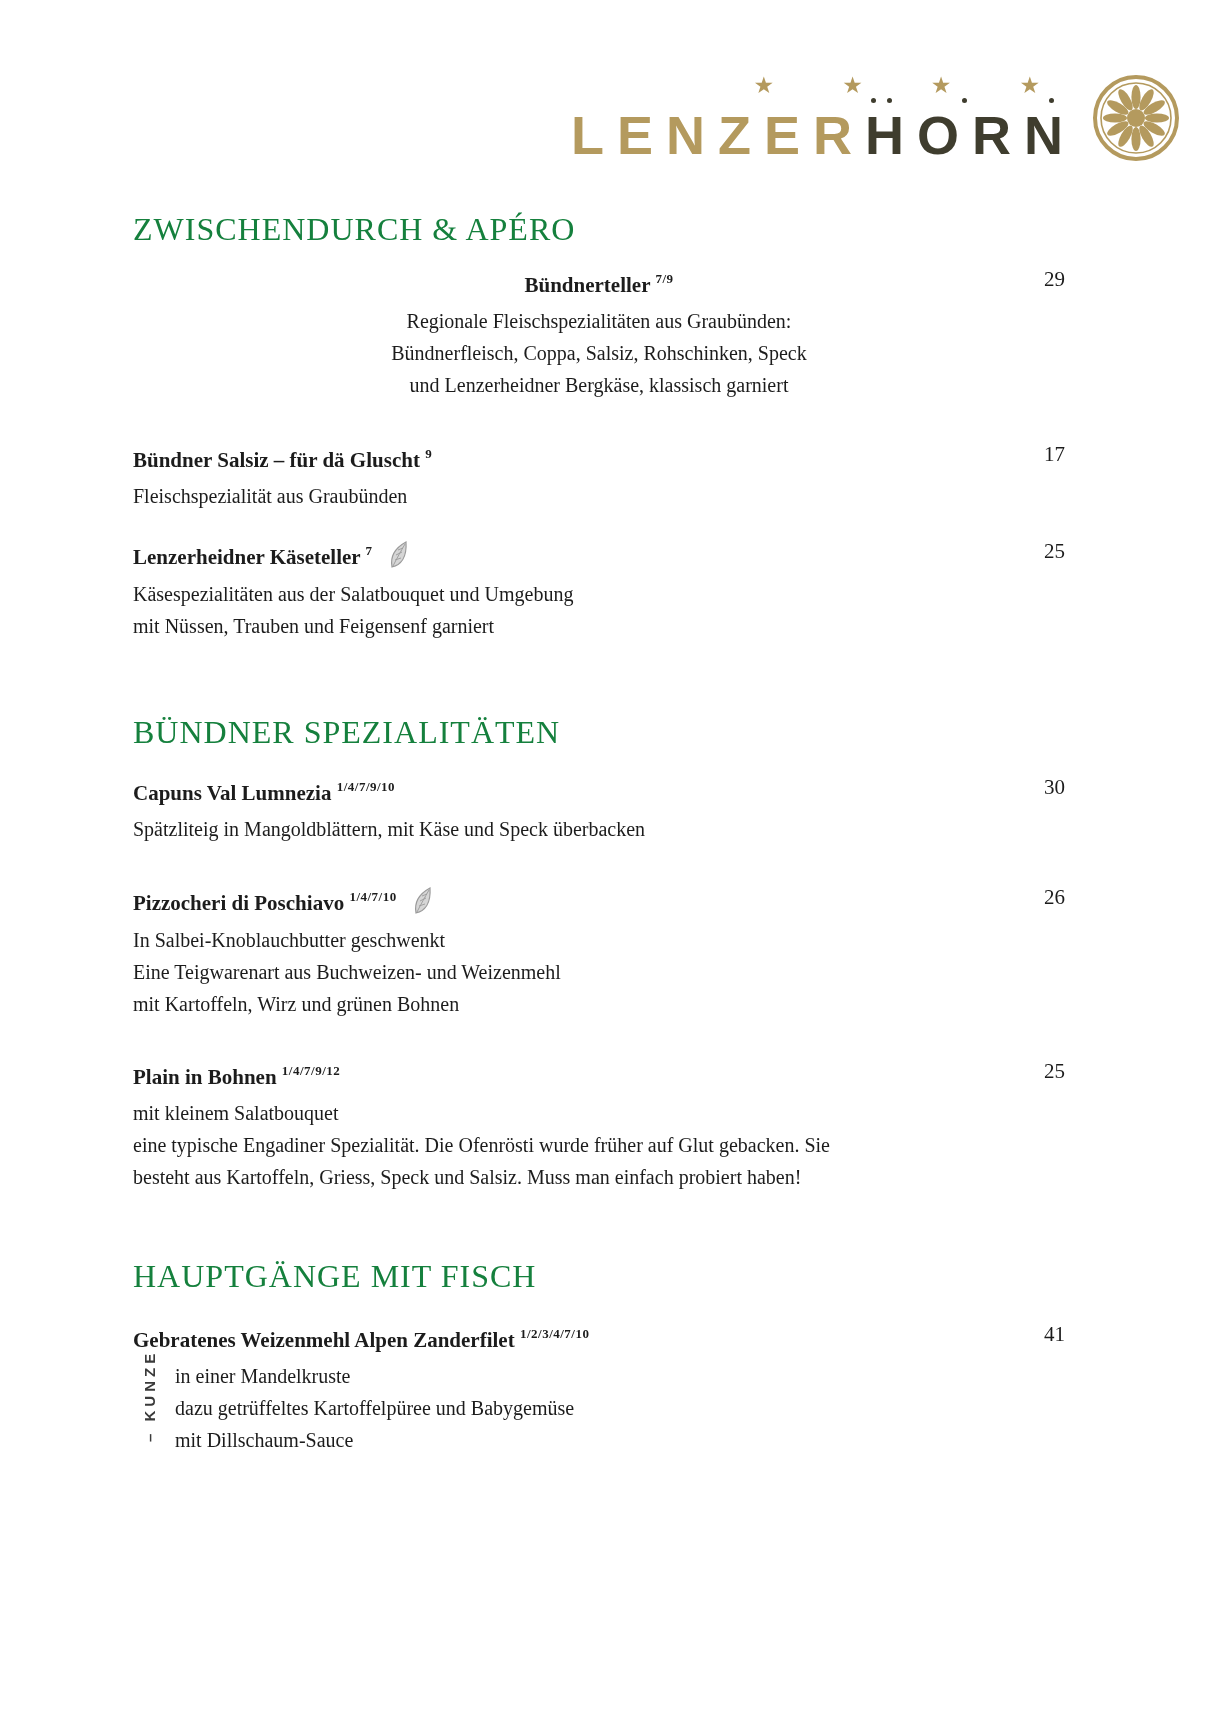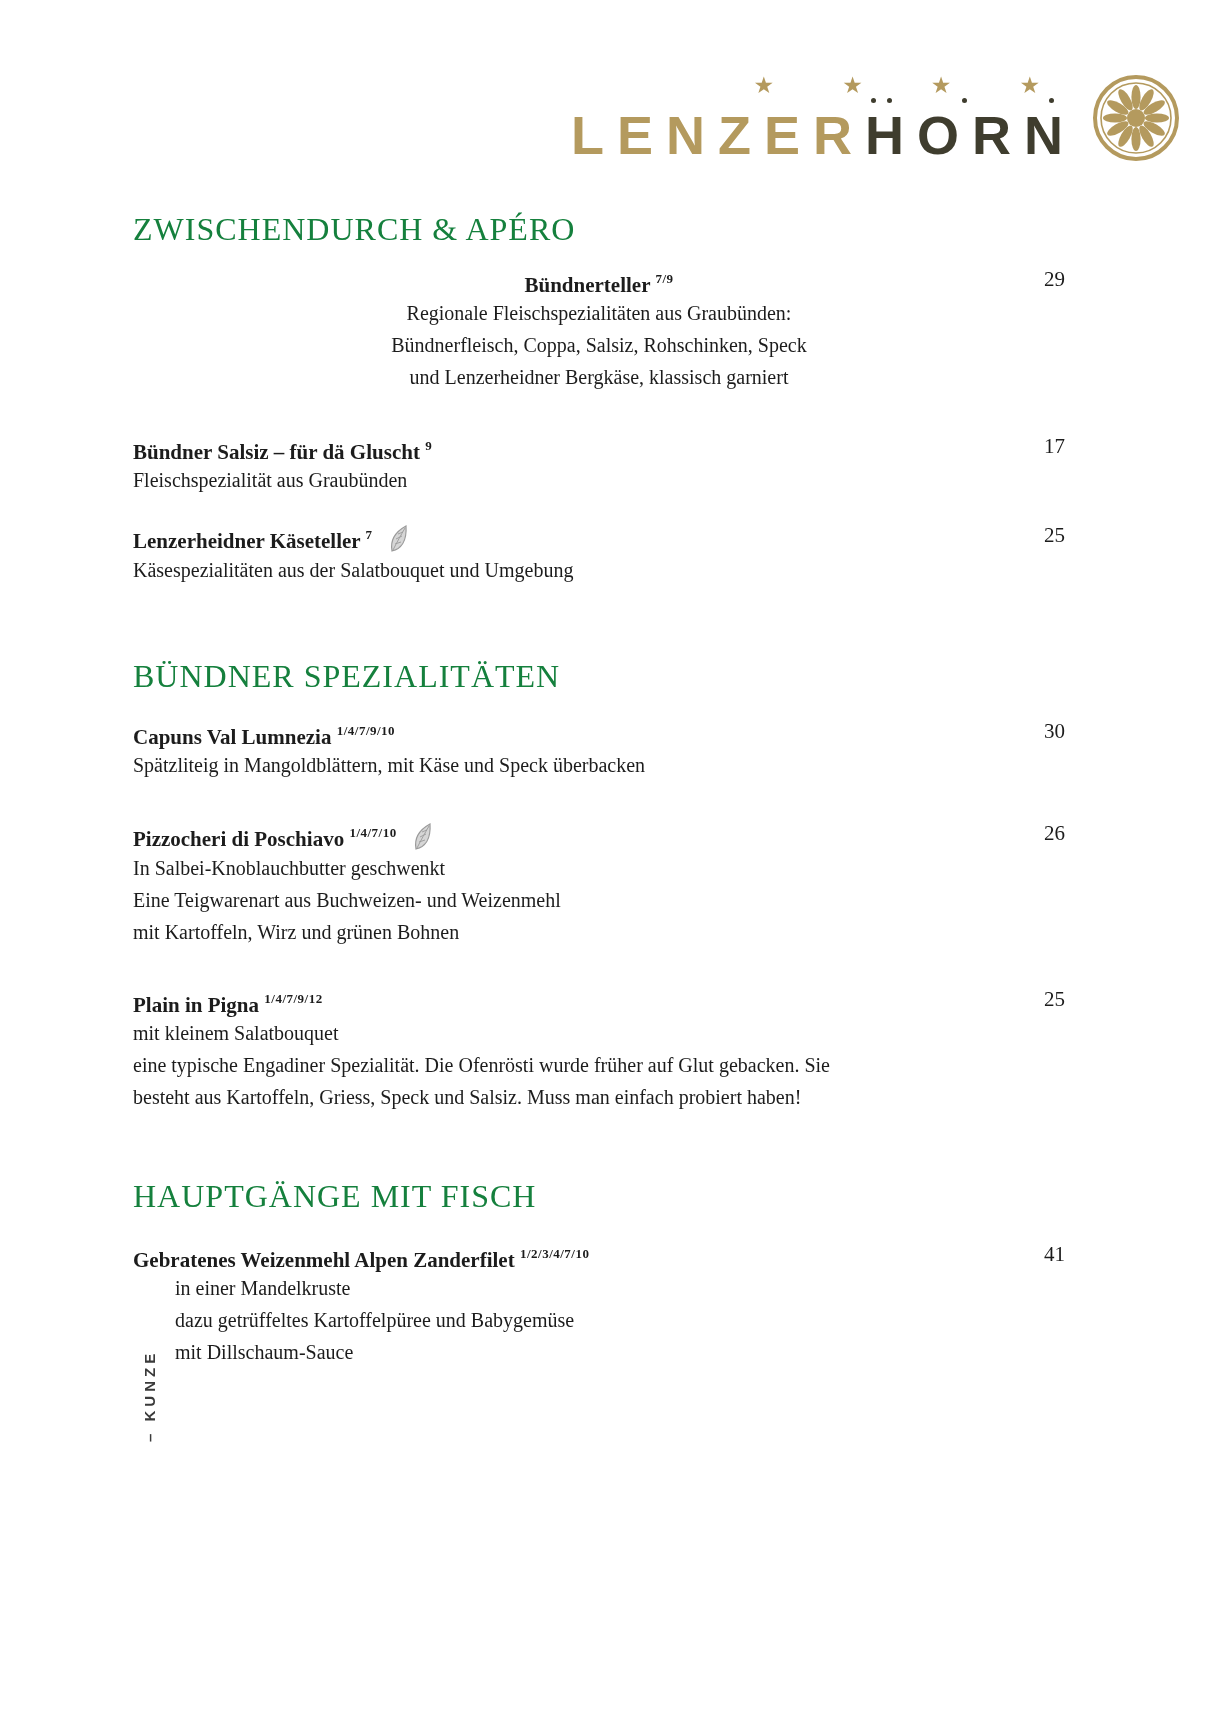--- a/index.html
+++ b/index.html
@@ -33,21 +33,21 @@
     letter-spacing:1px;
   }
   .item { position:relative; }
   .item-name { font-size:21px; line-height:24px; font-weight:700; }
   .allergens { font-size:13px; font-weight:700; vertical-align:9px; letter-spacing:0.5px; }
   .price { position:absolute; right:0; top:0; font-size:21px; font-weight:400; }
   .desc p { font-size:20px; line-height:32px; font-weight:400; }
   .mt21{margin-top:21px;text-align:center;} .mt41{margin-top:41px;} .mt27{margin-top:27px;}
   .mt73{margin-top:73px;} .mt26{margin-top:26px;} .mt40{margin-top:40px;}
   .mt39{margin-top:39px;} .mt66{margin-top:66px;} .mt29{margin-top:29px;}
-  .dmt{font-family:Liberation Serif, serif;}
+  .dmt{margin-top:8px;font-family:Liberation Serif, serif;}
   .desc-indent { padding-left:42px; }
 
   .leaf { display:inline-block; width:24px; height:30px; margin-left:14px;
     vertical-align:-6px; }
 
   
   .side-mark {
     position:absolute; left:141px; top:1442px;
     transform:rotate(-90deg); transform-origin:left top;
     font-family:"Liberation Sans", sans-serif; font-size:15px; font-weight:700;
@@ -111,20 +111,21 @@
     </div>
 
     <div class="item mt27">
       <div class="item-name"><span>Lenzerheidner Käseteller</span> <span class="allergens">7</span><svg class="leaf" viewBox="0 0 24 30">
             <path d="M19 2 C8 8 3 16 5 27 C14 25 20 17 19 2 Z" fill="#d6d6d6" stroke="#9a9a9a" stroke-width="1.2"></path>
             <path d="M6 26 C10 18 14 11 18 4 M8 20 L14 18 M9 15 L15 12 M11 10 L16 8" fill="none" stroke="#9a9a9a" stroke-width="0.9"></path>
           </svg></div>
       <div class="price">25</div>
       <div class="desc dmt">
         <p>Käsespezialitäten aus der Salatbouquet und Umgebung</p>
+        <p>mit Nüssen, Trauben und Feigensenf garniert</p>
       </div>
     </div>
 
     <h2 class="section-title mt73">BÜNDNER SPEZIALITÄTEN</h2>
 
     <div class="item mt26">
       <div class="item-name"><span>Capuns Val Lumnezia</span> <span class="allergens">1/4/7/9/10</span></div>
       <div class="price">30</div>
       <div class="desc dmt">
         <p>Spätzliteig in Mangoldblättern, mit Käse und Speck überbacken</p>
@@ -138,21 +139,21 @@
           </svg></div>
       <div class="price">26</div>
       <div class="desc dmt">
         <p>In Salbei-Knoblauchbutter geschwenkt</p>
         <p>Eine Teigwarenart aus Buchweizen- und Weizenmehl</p>
         <p>mit Kartoffeln, Wirz und grünen Bohnen</p>
       </div>
     </div>
 
     <div class="item mt39">
-      <div class="item-name"><span>Plain in Pigna</span> <span class="allergens">1/4/7/9/12</span></div>
+      <div class="item-name"><span>Plain in Bohnen</span> <span class="allergens">1/4/7/9/12</span></div>
       <div class="price">25</div>
       <div class="desc dmt">
         <p>mit kleinem Salatbouquet</p>
         <p>eine typische Engadiner Spezialität. Die Ofenrösti wurde früher auf Glut gebacken. Sie</p>
         <p>besteht aus Kartoffeln, Griess, Speck und Salsiz. Muss man einfach probiert haben!</p>
       </div>
     </div>
 
     <h2 class="section-title mt66">HAUPTGÄNGE MIT FISCH</h2>
 

